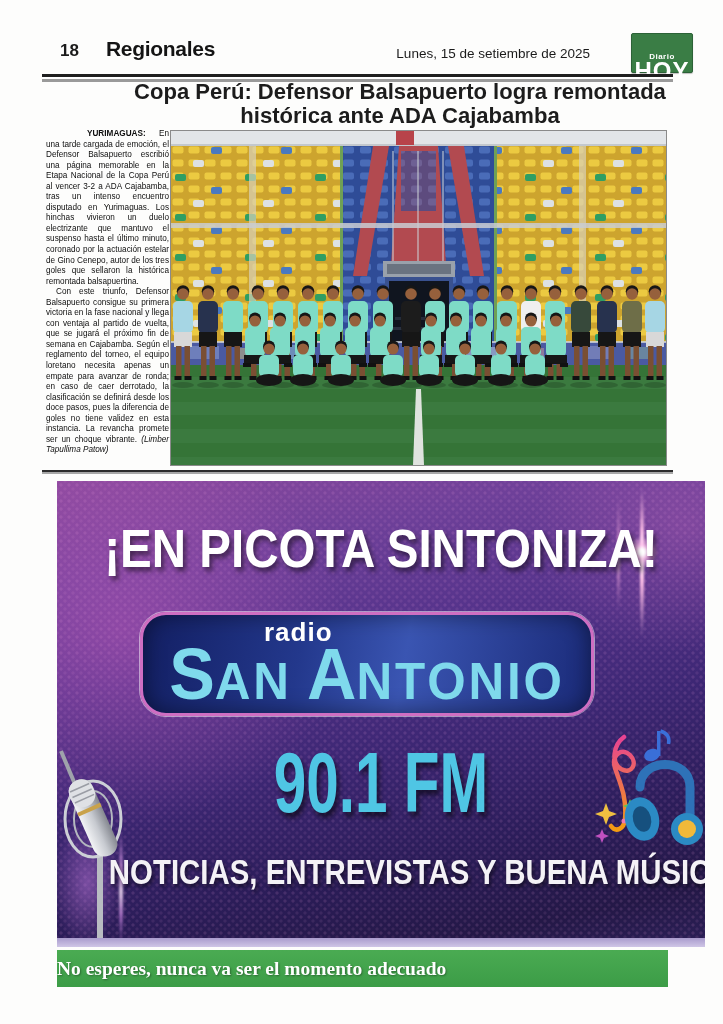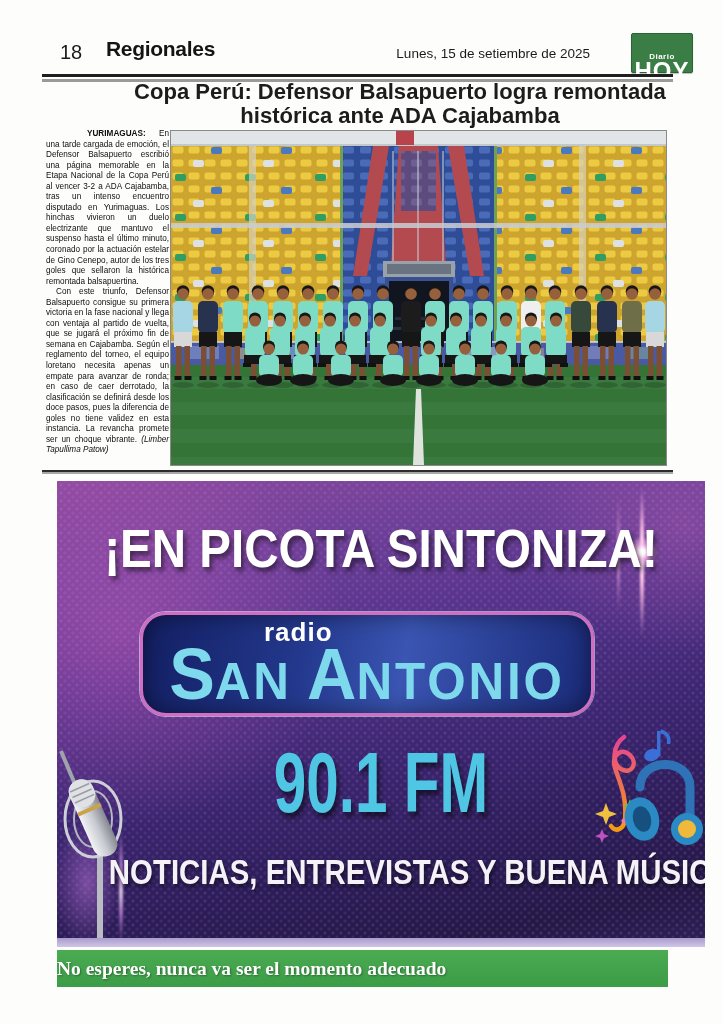--- a/index.html
+++ b/index.html
@@ -1,20 +1,20 @@
 <!DOCTYPE html>
 <html><head>
 <meta charset="utf-8">
 <style>
   html,body{margin:0;padding:0;}
   body{width:723px;height:1024px;position:relative;background:#fdfdfc;
        font-family:"Liberation Sans", sans-serif;overflow:hidden;color:#141414;}
 
   
-  .hdr-num{position:absolute;left:60px;top:41px;font-size:20px;font-weight:normal;color:#1b1b1b;}
+  .hdr-num{position:absolute;left:60px;top:41px;font-size:17px;font-weight:bold;color:#1b1b1b;}
   .hdr-section{position:absolute;left:106px;top:37px;font-size:21px;font-weight:bold;color:#141414;letter-spacing:-0.3px;}
   .hdr-date{position:absolute;right:133px;top:46px;font-size:13.5px;color:#1b1b1b;}
   .hdr-logo{position:absolute;left:631px;top:33px;width:60px;height:38px;background:#3a7d45;
             border:1px solid #2c6237;border-radius:2px;text-align:center;color:#fff;box-shadow:0 1px 1px rgba(0,0,0,.25);}
   .hdr-logo .lt{display:block;font-size:8px;font-weight:bold;margin-top:18px;letter-spacing:.5px;}
   .hdr-logo .lm{display:block;font-size:24px;font-weight:bold;line-height:20px;letter-spacing:1px;}
   .hdr-rule{position:absolute;left:42px;top:74px;width:631px;height:3px;background:#1f1f1f;border-bottom:2px solid #fff;box-shadow:0 3px 0 #9a9a9a;}
 
   
   .headline{position:absolute;left:100px;top:80px;width:600px;text-align:center;

